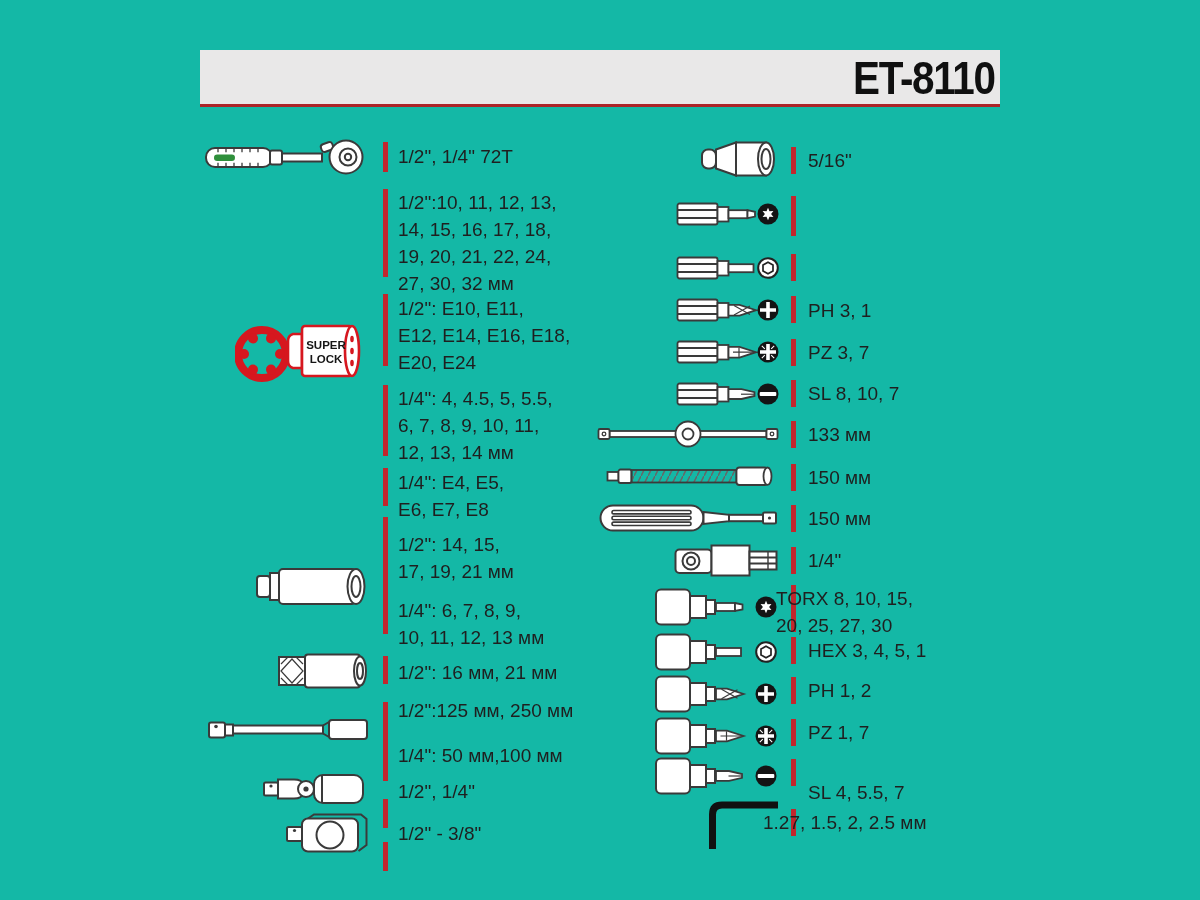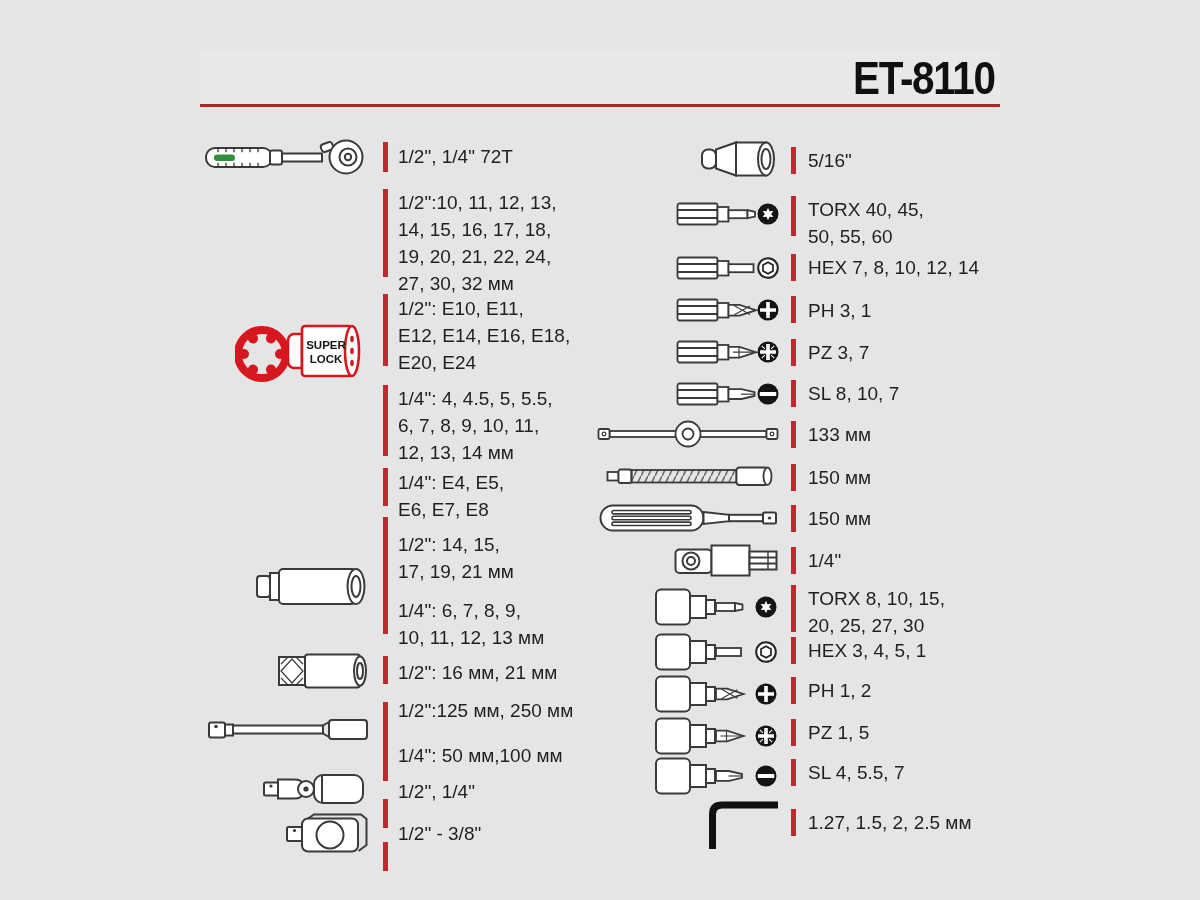--- a/index.html
+++ b/index.html
@@ -1,16 +1,16 @@
 <!DOCTYPE html>
 <html><head>
 <meta charset="utf-8">
 <style>
   html,body{margin:0;padding:0;background:#fff;}
-  .stage{position:relative;width:1200px;height:900px;background:#e5e5e5;overflow:hidden;
+  .stage{position:relative;width:1200px;height:900px;background:#14b8a6;overflow:hidden;
          font-family:"Liberation Sans",sans-serif;}
   .hdr{position:absolute;left:200px;top:50px;width:800px;height:54px;background:#e9e8e8;}
   .hdr-line{position:absolute;left:200px;top:104px;width:800px;height:3px;background:#ab2428;}
   .model{position:absolute;top:55px;right:205px;height:46px;line-height:46px;
          font-size:47px;font-weight:700;letter-spacing:-1.5px;color:#101010;
          transform:scaleX(.86);transform-origin:right center;}
   .bar{position:absolute;width:5px;background:#c1272d;}
   .txt{position:absolute;font-size:19px;line-height:27px;color:#1f1f1f;white-space:pre-line;}
   .art{position:absolute;}
   .art svg{display:block;}
@@ -398,31 +398,28 @@
   <div class="bar" style="left:791px;top:505px;height:27px"></div>
   <div class="bar" style="left:791px;top:547px;height:27px"></div>
   <div class="bar" style="left:791px;top:585px;height:47px"></div>
   <div class="bar" style="left:791px;top:637px;height:27px"></div>
   <div class="bar" style="left:791px;top:677px;height:27px"></div>
   <div class="bar" style="left:791px;top:719px;height:27px"></div>
   <div class="bar" style="left:791px;top:759px;height:27px"></div>
   <div class="bar" style="left:791px;top:809px;height:27px"></div>
 
   <div class="txt" style="left:808px;top:147px">5/16"</div>
-  <div class="txt" style="left:808px;top:196px">TORX 40, 45,
-50, 55, 60</div>
-  <div class="txt" style="left:808px;top:254px">HEX 7, 8, 10, 12, 14</div>
   <div class="txt" style="left:808px;top:297px">PH 3, 1</div>
   <div class="txt" style="left:808px;top:339px">PZ 3, 7</div>
   <div class="txt" style="left:808px;top:380px">SL 8, 10, 7</div>
   <div class="txt" style="left:808px;top:421px">133 мм</div>
   <div class="txt" style="left:808px;top:464px">150 мм</div>
   <div class="txt" style="left:808px;top:505px">150 мм</div>
   <div class="txt" style="left:808px;top:547px">1/4"</div>
-  <div class="txt" style="left:808px;top:585px">TORX 8, 10, 15,
+  <div class="txt" style="left:776px;top:585px">TORX 8, 10, 15,
 20, 25, 27, 30</div>
   <div class="txt" style="left:808px;top:637px">HEX 3, 4, 5, 1</div>
   <div class="txt" style="left:808px;top:677px">PH 1, 2</div>
-  <div class="txt" style="left:808px;top:719px">PZ 1, 5</div>
-  <div class="txt" style="left:808px;top:759px">SL 4, 5.5, 7</div>
-  <div class="txt" style="left:808px;top:809px">1.27, 1.5, 2, 2.5 мм</div>
+  <div class="txt" style="left:808px;top:719px">PZ 1, 7</div>
+  <div class="txt" style="left:808px;top:779px">SL 4, 5.5, 7</div>
+  <div class="txt" style="left:763px;top:809px">1.27, 1.5, 2, 2.5 мм</div>
 
 </div>
 
 </body></html>

